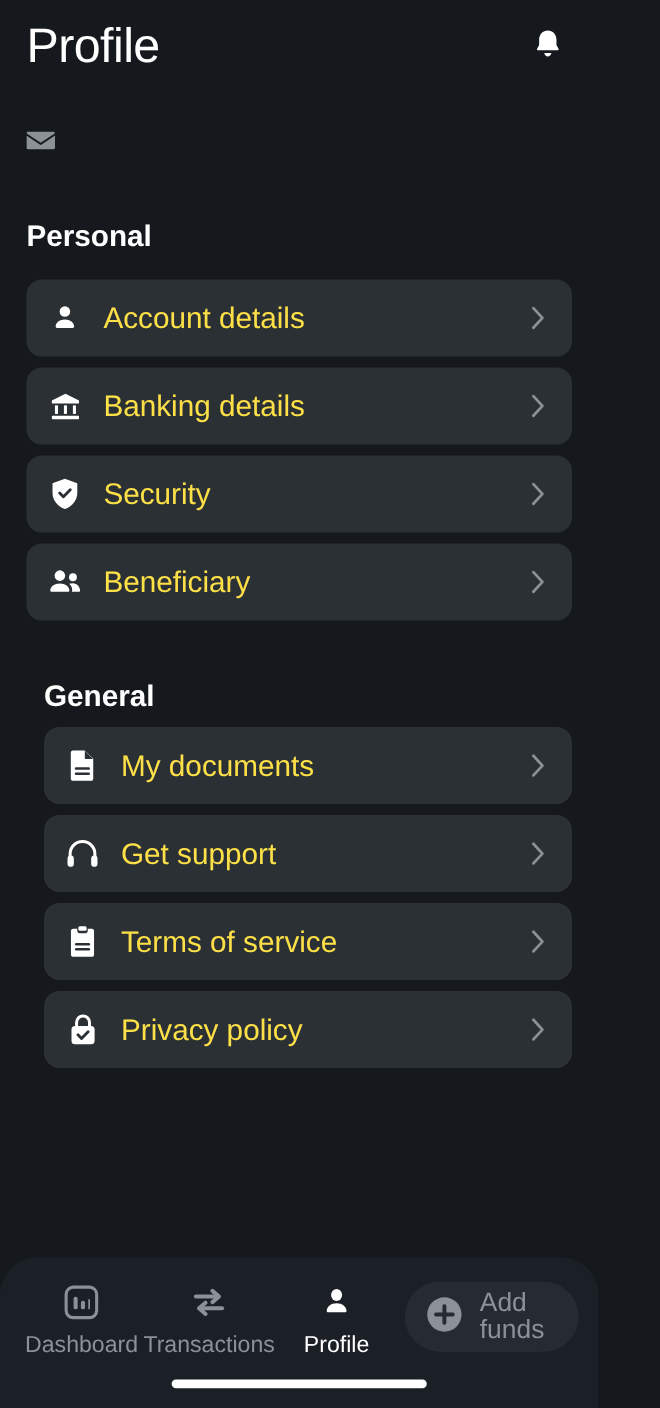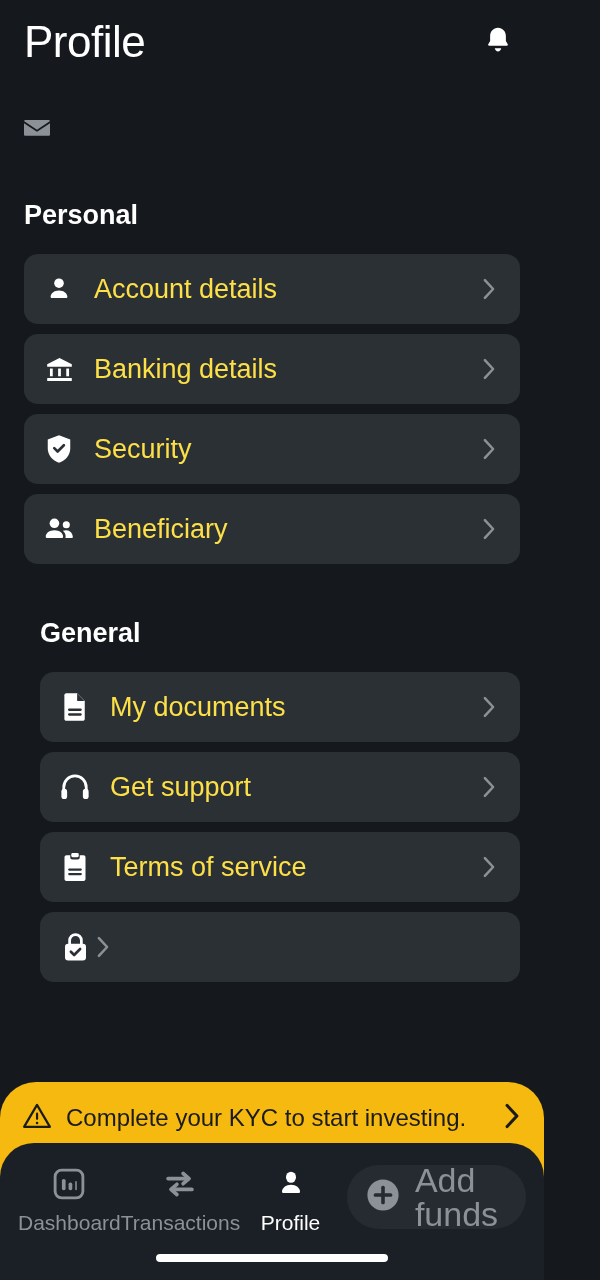--- a/index.html
+++ b/index.html
@@ -132,21 +132,21 @@
 
   .addfunds {
     margin-left:6px;
     height:64px;
     flex:1 1 auto;
     background:#262b31;
     border-radius:32px;
     display:flex; align-items:center;
     padding-left:18px; gap:14px;
   }
-  .addfunds-label { color:#8b9197; font-size:34px; line-height:1; }
+  .addfunds-label { color:#8b9197; font-size:24px; line-height:1; }
 
   .home-indicator {
     position:absolute;
     bottom:18px; left:50%;
     transform:translateX(-50%);
     width:232px; height:8px;
     background:#ffffff;
     border-radius:4px;
     z-index:4;
   }
@@ -245,21 +245,21 @@
               <path d="M2 1.5L8 8l-6 6.5" stroke="#8b9197" stroke-width="1.8" fill="none" stroke-linecap="round" stroke-linejoin="round"></path>
             </svg>
         </span>
       </div>
 
     </div>
   </div>
 
   <div style="position:absolute; top:620px; left:16px; right:0;">
     <div class="section-title">General</div>
-    <div class="list" style="margin-top:25px;">
+    <div class="list" style="margin-top:14px;">
 
       <div class="row">
         <span class="row-icon">
           <svg width="27" height="30" viewBox="0 0 20 24">
             <path fill="#ffffff" d="M2.6 1h8.6l6.2 6.1v14.4c0 .8-.7 1.5-1.5 1.5H2.6c-.8 0-1.5-.7-1.5-1.5V2.5C1.1 1.7 1.8 1 2.6 1z"></path>
             <path fill="#2b3035" d="M11.3 1.2v5.3c0 .4.3.7.7.7h5.2L11.3 1.2z"></path>
             <rect x="4" y="13.2" width="11" height="1.9" rx="0.9" fill="#2b3035"></rect>
             <rect x="4" y="17" width="11" height="1.9" rx="0.9" fill="#2b3035"></rect>
           </svg>
         </span>
@@ -306,47 +306,31 @@
       </div>
 
       <div class="row">
         <span class="row-icon">
           <svg width="27" height="30" viewBox="0 0 20 24">
             <path d="M5.3 9.6V6.8c0-2.6 2.1-4.7 4.7-4.7s4.7 2.1 4.7 4.7v2.8" stroke="#ffffff" stroke-width="2.2" fill="none" stroke-linecap="round"></path>
             <rect x="1.6" y="9.3" width="16.8" height="13.4" rx="2.6" fill="#ffffff"></rect>
             <path d="M6.3 15.8l2.6 2.6 4.8-4.8" stroke="#2b3035" stroke-width="2.1" fill="none" stroke-linecap="round" stroke-linejoin="round"></path>
           </svg>
         </span>
-        <span class="chev">
-          <svg width="18" height="22" viewBox="0 0 10 16">
-              <path d="M2 1.5L8 8l-6 6.5" stroke="#8b9197" stroke-width="1.8" fill="none" stroke-linecap="round" stroke-linejoin="round"></path>
-            </svg>
-        </span>
-      </div>
-
-    </div>
-  </div>
-
-  <div class="kyc">
-    <div class="kyc-inner">
-      <span>
-        <svg width="30" height="28" viewBox="0 0 26 24">
-          <path d="M13 2.4L24.2 21.4H1.8L13 2.4z" stroke="#1b1b1b" stroke-width="1.9" fill="none" stroke-linejoin="round"></path>
-          <rect x="12.1" y="9" width="1.9" height="6.4" rx="0.95" fill="#1b1b1b"></rect>
-          <circle cx="13.05" cy="18" r="1.1" fill="#1b1b1b"></circle>
-        </svg>
-      </span>
-      <span class="kyc-text">Complete your KYC to start investing.</span>
-      <span>
-        <svg width="20" height="26" viewBox="0 0 10 16">
-            <path d="M2 1.5L8 8l-6 6.5" stroke="#1b1b1b" stroke-width="1.9" fill="none" stroke-linecap="round" stroke-linejoin="round"></path>
-          </svg>
-      </span>
-    </div>
-  </div>
+        <span class="row-label">Privacy policy</span>
+        <span class="chev">
+          <svg width="18" height="22" viewBox="0 0 10 16">
+              <path d="M2 1.5L8 8l-6 6.5" stroke="#8b9197" stroke-width="1.8" fill="none" stroke-linecap="round" stroke-linejoin="round"></path>
+            </svg>
+        </span>
+      </div>
+
+    </div>
+  </div>
+
 
   <div class="navbar">
 
     <div class="nav-item">
       <span class="nav-icon">
         <svg width="34" height="34" viewBox="0 0 24 24">
           <rect x="2.2" y="2.2" width="19.6" height="19.6" rx="4.6" stroke="#8b9197" stroke-width="2" fill="none"></rect>
           <rect x="7" y="8.4" width="2.6" height="8" rx="1.2" fill="#8b9197"></rect>
           <rect x="11.7" y="11" width="2.6" height="5.4" rx="1.2" fill="#8b9197"></rect>
           <rect x="16.4" y="9.8" width="1.1" height="6.6" rx="0.55" fill="#8b9197"></rect>

